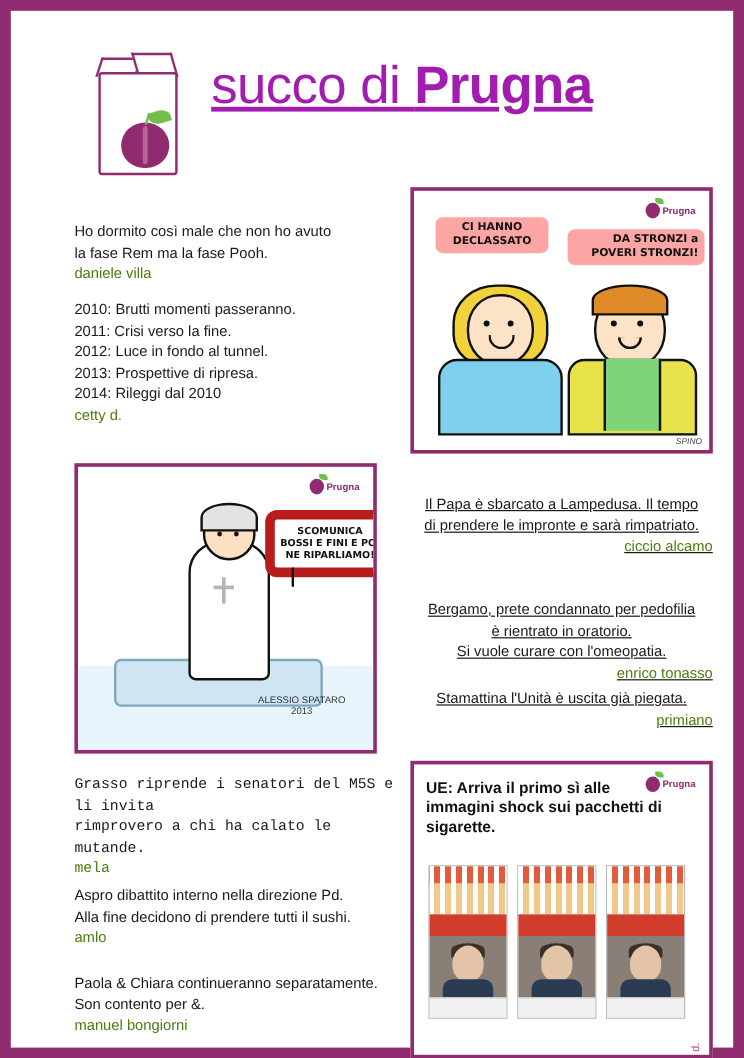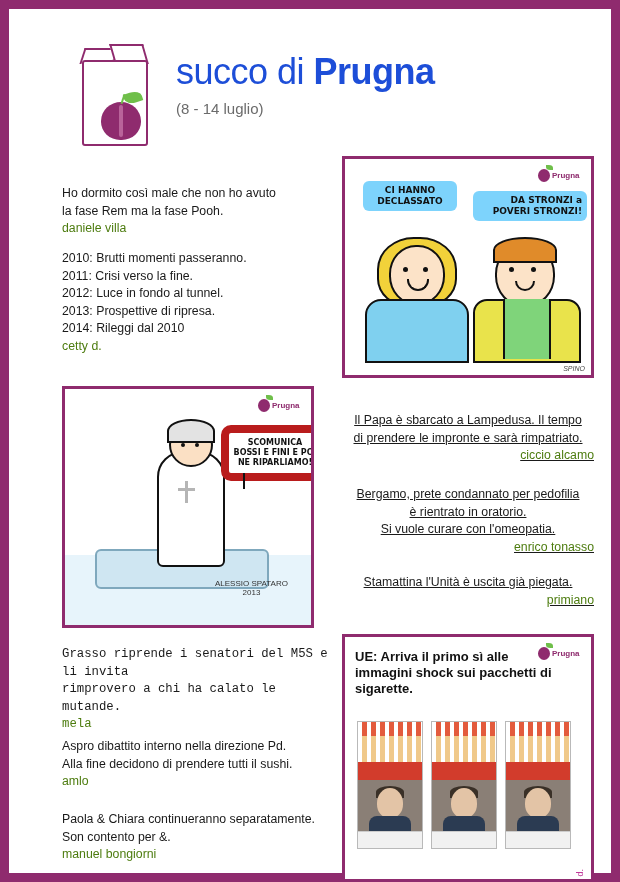--- a/index.html
+++ b/index.html
@@ -56,22 +56,23 @@
     background:#6fbf4a;border-radius:0 60% 0 60%;transform:rotate(-18deg);
   }
   .carton .stem{
     position:absolute;left:38px;top:32px;width:2px;height:10px;background:#6fbf4a;
     transform:rotate(18deg);
   }
   .title-block{
     position:absolute;left:118px;top:10px;
   }
   .title{
-    font-size:36px;line-height:52px;color:#1d4ed8;letter-spacing:-0.5px;
+    font-size:44px;line-height:52px;color:#a21caf;letter-spacing:-0.5px;
     white-space:nowrap;
+    text-decoration:underline;
   }
   .title .light{font-weight:400;}
   .title .bold{font-weight:700;}
   .subtitle{
     margin-top:2px;font-size:15px;color:#6b6b6b;
   }
 
   
   .tblock{
     position:absolute;
@@ -105,21 +106,21 @@
     content:"";position:absolute;left:8px;top:-4px;width:7px;height:5px;
     background:#6fbf4a;border-radius:0 60% 0 60%;
   }
   .logo .logo-text{
     font-size:8px;color:#8f2b6e;font-weight:700;margin-left:2px;
   }
 
   
   #panel1{left:324px;top:138px;width:252px;height:222px;}
   .balloon{
-    position:absolute;background:#7dd3fc;border:2px solid #111;border-radius:6px;
+    position:absolute;background:#fca5a5;border:2px solid #111;border-radius:6px;
     font-size:9px;line-height:11px;color:#111;font-weight:700;
     padding:4px 5px;text-align:center;
   }
   .handwrite{font-family:"DejaVu Sans", sans-serif;font-weight:700;}
   .p1-b1{left:18px;top:22px;width:84px;border:none;}
   .p1-b2{left:128px;top:32px;width:104px;border:none;text-align:right;}
   .woman-hair{
     position:absolute;left:32px;top:78px;width:76px;height:66px;
     background:#f2d23a;border:2px solid #111;border-radius:46% 46% 40% 40%;
   }
@@ -259,21 +260,20 @@
         <div class="body">
           <div class="plum"></div>
           <div class="stem"></div>
           <div class="leaf"></div>
         </div>
       </div>
       <div class="title-block">
         <div class="title">
           <span class="light">succo di </span><span class="bold">Prugna</span>
         </div>
-        <div class="subtitle">(8 - 14 luglio)</div>
       </div>
     </div>
 
     <div class="tblock" style="left:44px;top:156px;width:252px;margin-top:11px;">
       <p>Ho dormito così male che non ho avuto</p>
       <p>la fase Rem ma la fase Pooh.</p>
       <p class="author">daniele villa</p>
     </div>
 
     <div class="tblock" style="left:44px;top:232px;width:252px;">
@@ -313,21 +313,21 @@
 
       <div class="sign">SPINO</div>
     </div>
 
     <div class="tblock center" style="left:324px;top:394px;width:252px;">
       <p>Il Papa è sbarcato a Lampedusa. Il tempo</p>
       <p>di prendere le impronte e sarà rimpatriato.</p>
       <p class="author right">ciccio alcamo</p>
     </div>
 
-    <div class="tblock center" style="left:324px;top:468px;width:252px;">
+    <div class="tblock center" style="left:324px;top:482px;width:252px;">
       <p>Bergamo, prete condannato per pedofilia</p>
       <p>è rientrato in oratorio.</p>
       <p>Si vuole curare con l'omeopatia.</p>
       <p class="author right">enrico tonasso</p>
     </div>
 
     <div class="tblock center" style="left:324px;top:556px;width:252px;">
       <p>Stamattina l'Unità è uscita già piegata.</p>
       <p class="author right">primiano</p>
     </div>

